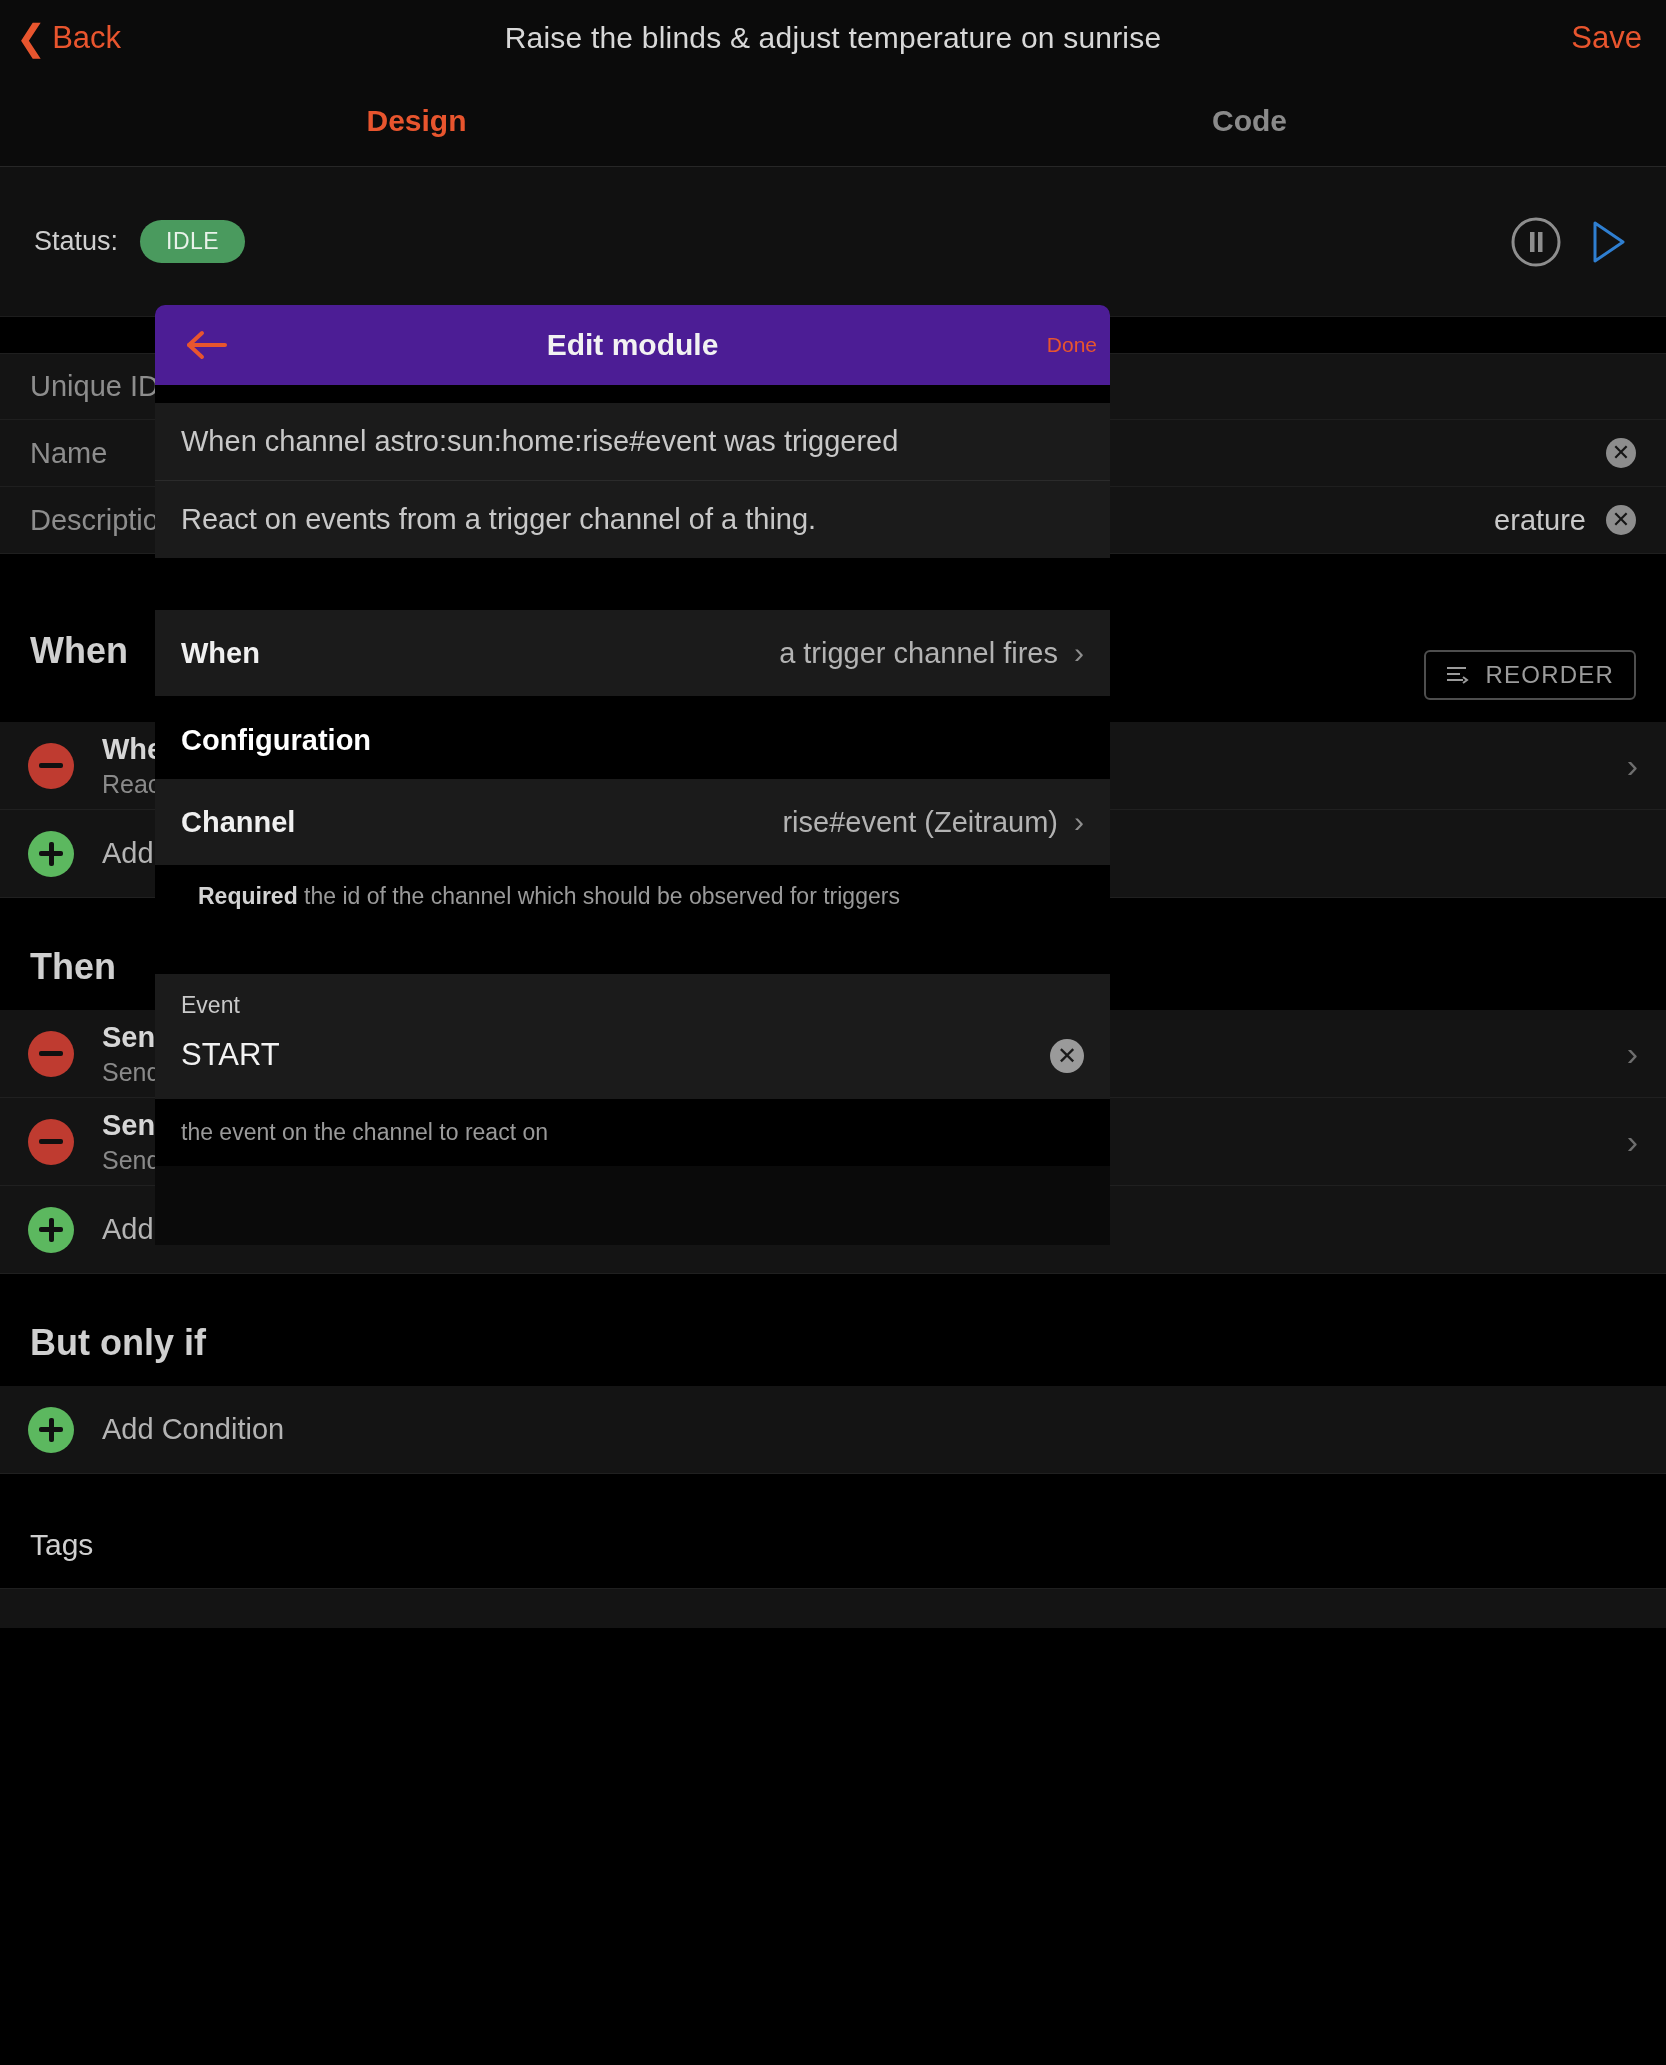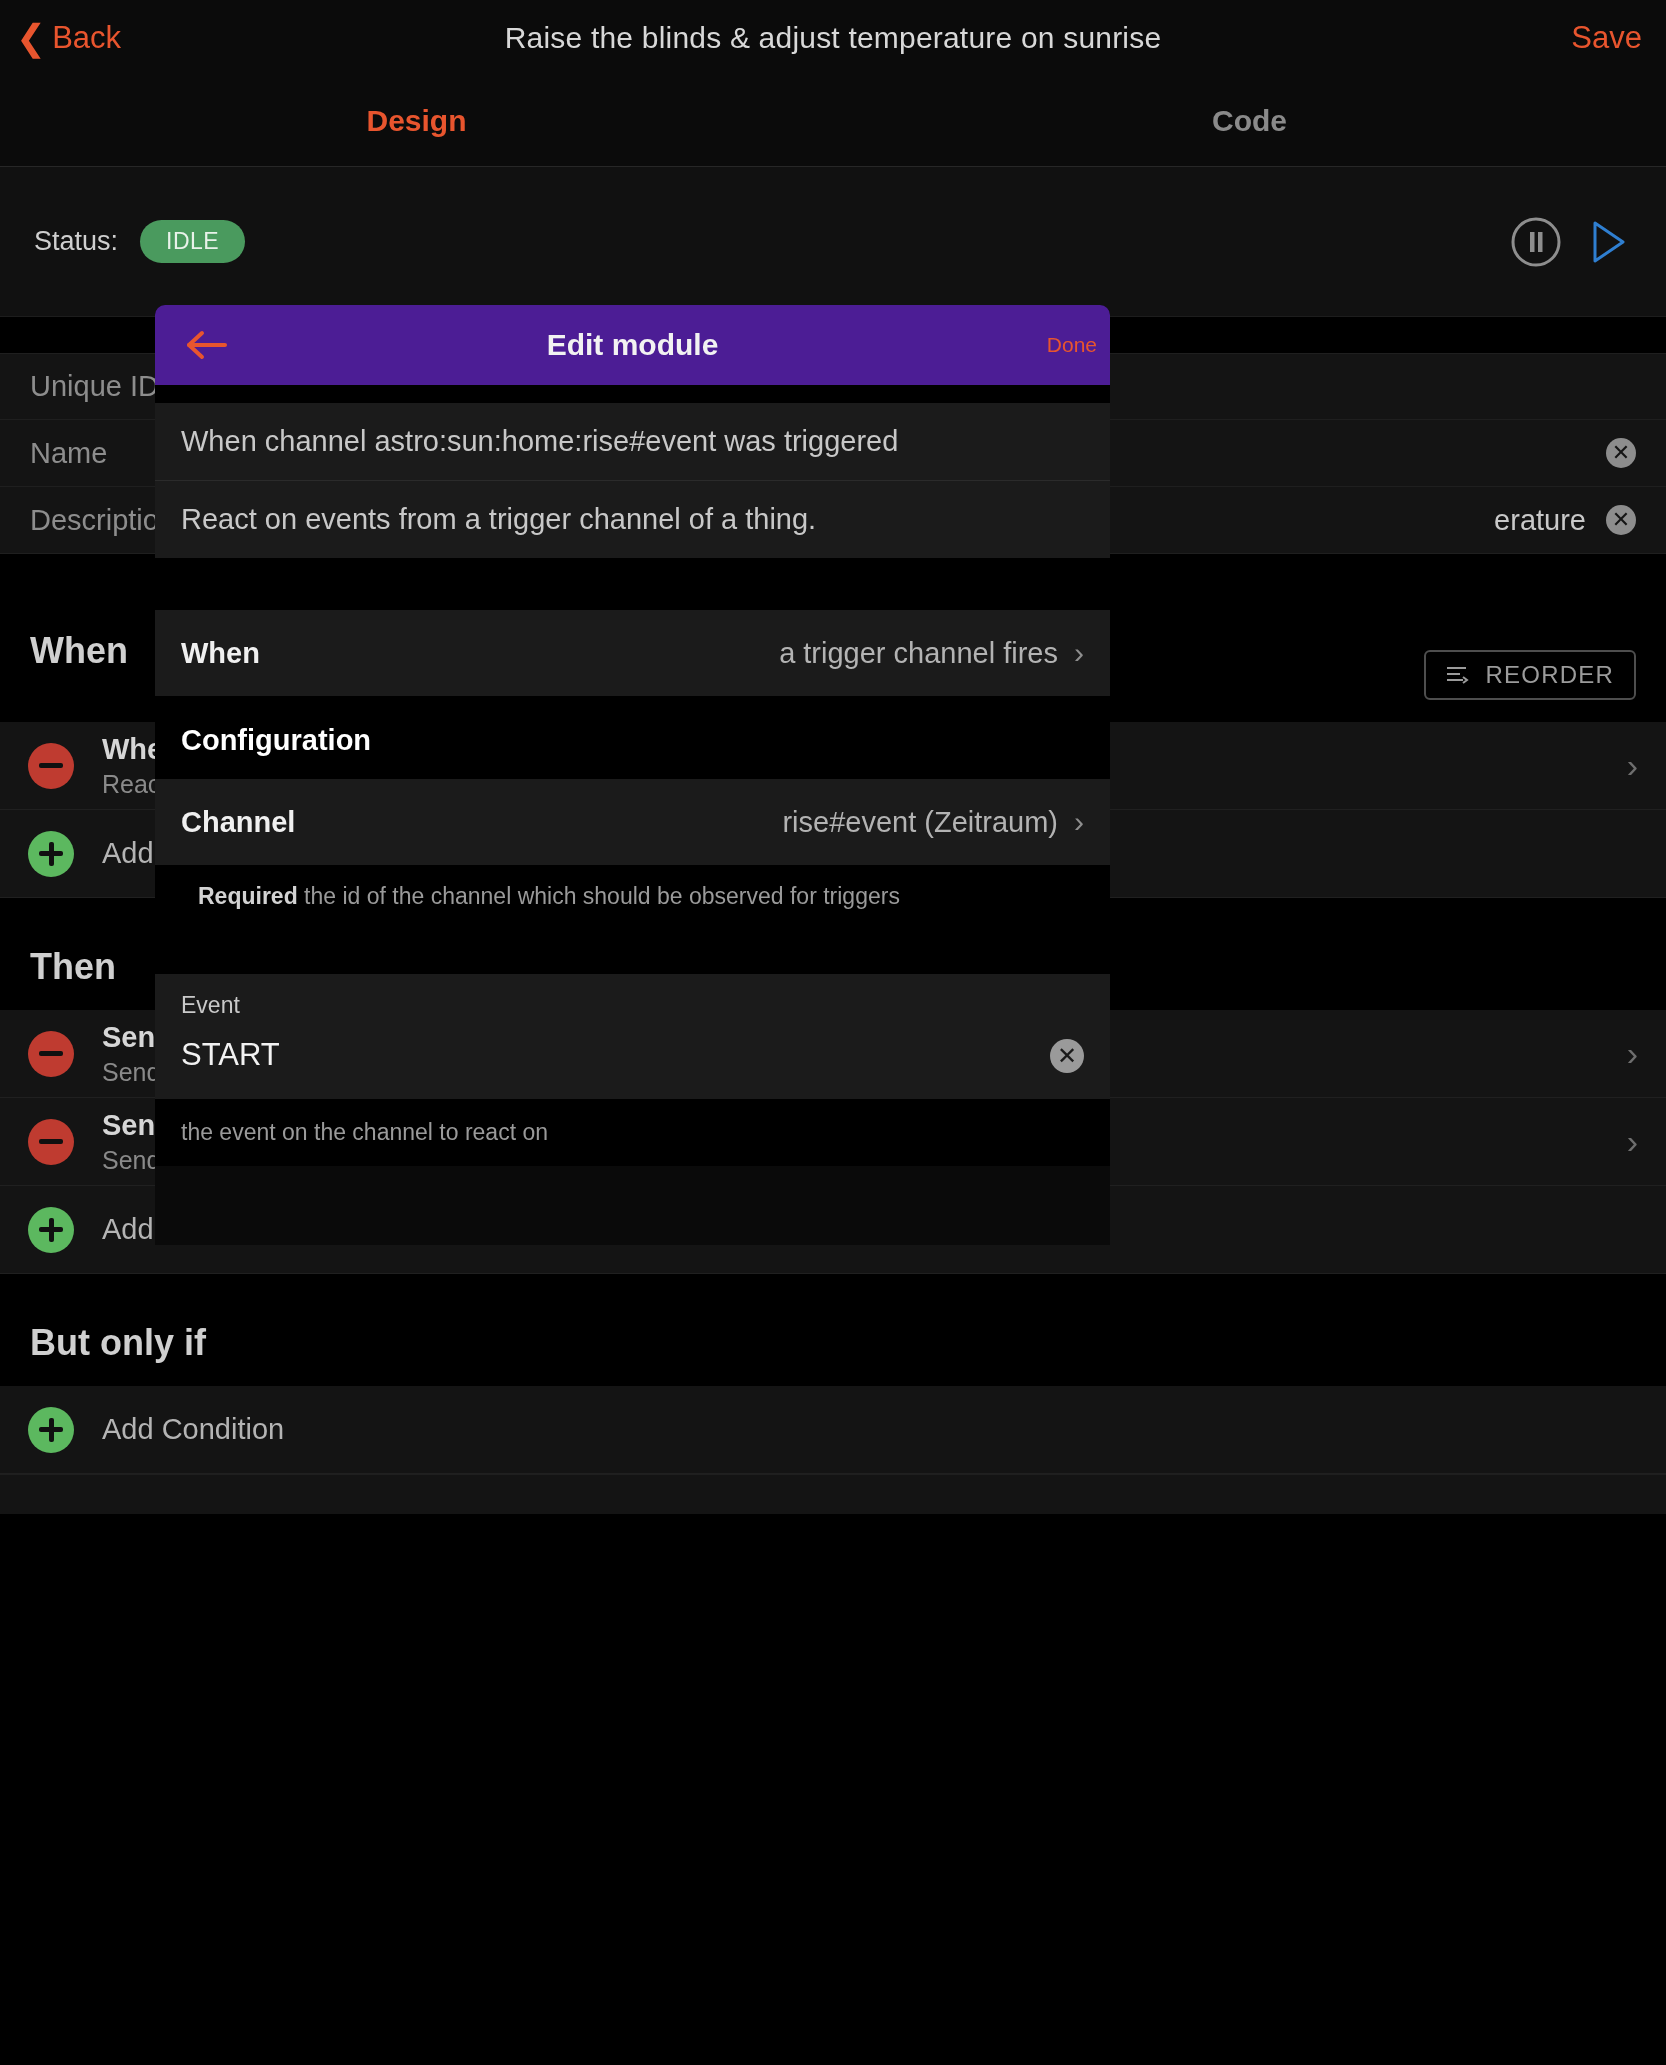--- a/index.html
+++ b/index.html
@@ -313,20 +313,23 @@
     <span class="section-title">But only if</span>
   </div>
   <div class="list-row">
     <span class="bullet plus">
         <i class="h"></i>
         <i class="v"></i>
       </span>
     <span class="row-plain">Add Condition</span>
   </div>
 
+  <div class="tags-head">
+    <span class="tags-title">Tags</span>
+  </div>
   <div class="bottom-strip"></div>
 </div>
 
 <div id="modal">
 
   <div class="modal-head">
     <span class="modal-back">
       <svg viewBox="0 0 44 34" fill="none">
         <line x1="4" y1="17" x2="40" y2="17" stroke="#e8552e" stroke-width="4" stroke-linecap="round"></line>
         <path d="M17 5 L4 17 L17 29" stroke="#e8552e" stroke-width="4" stroke-linecap="round" stroke-linejoin="round" fill="none"></path>

